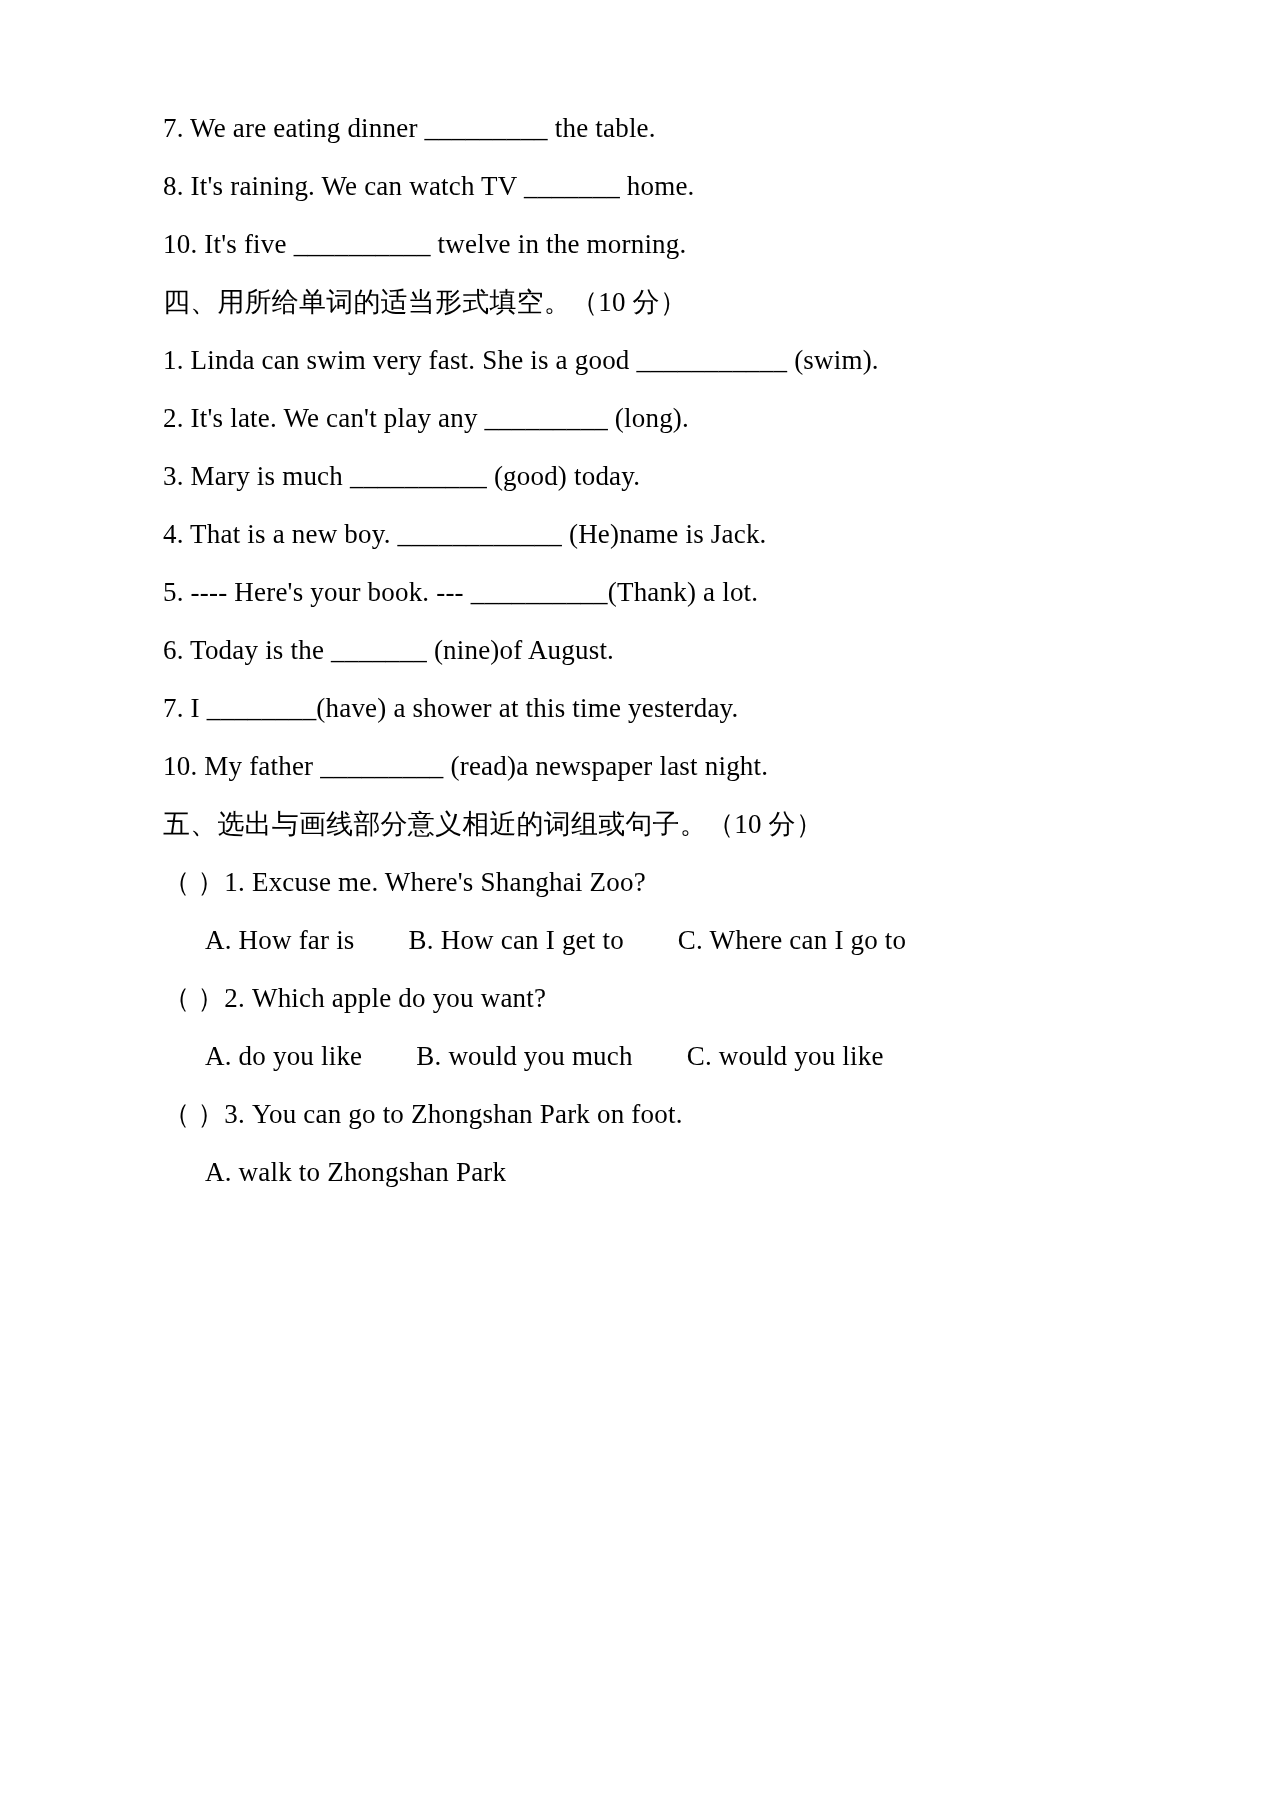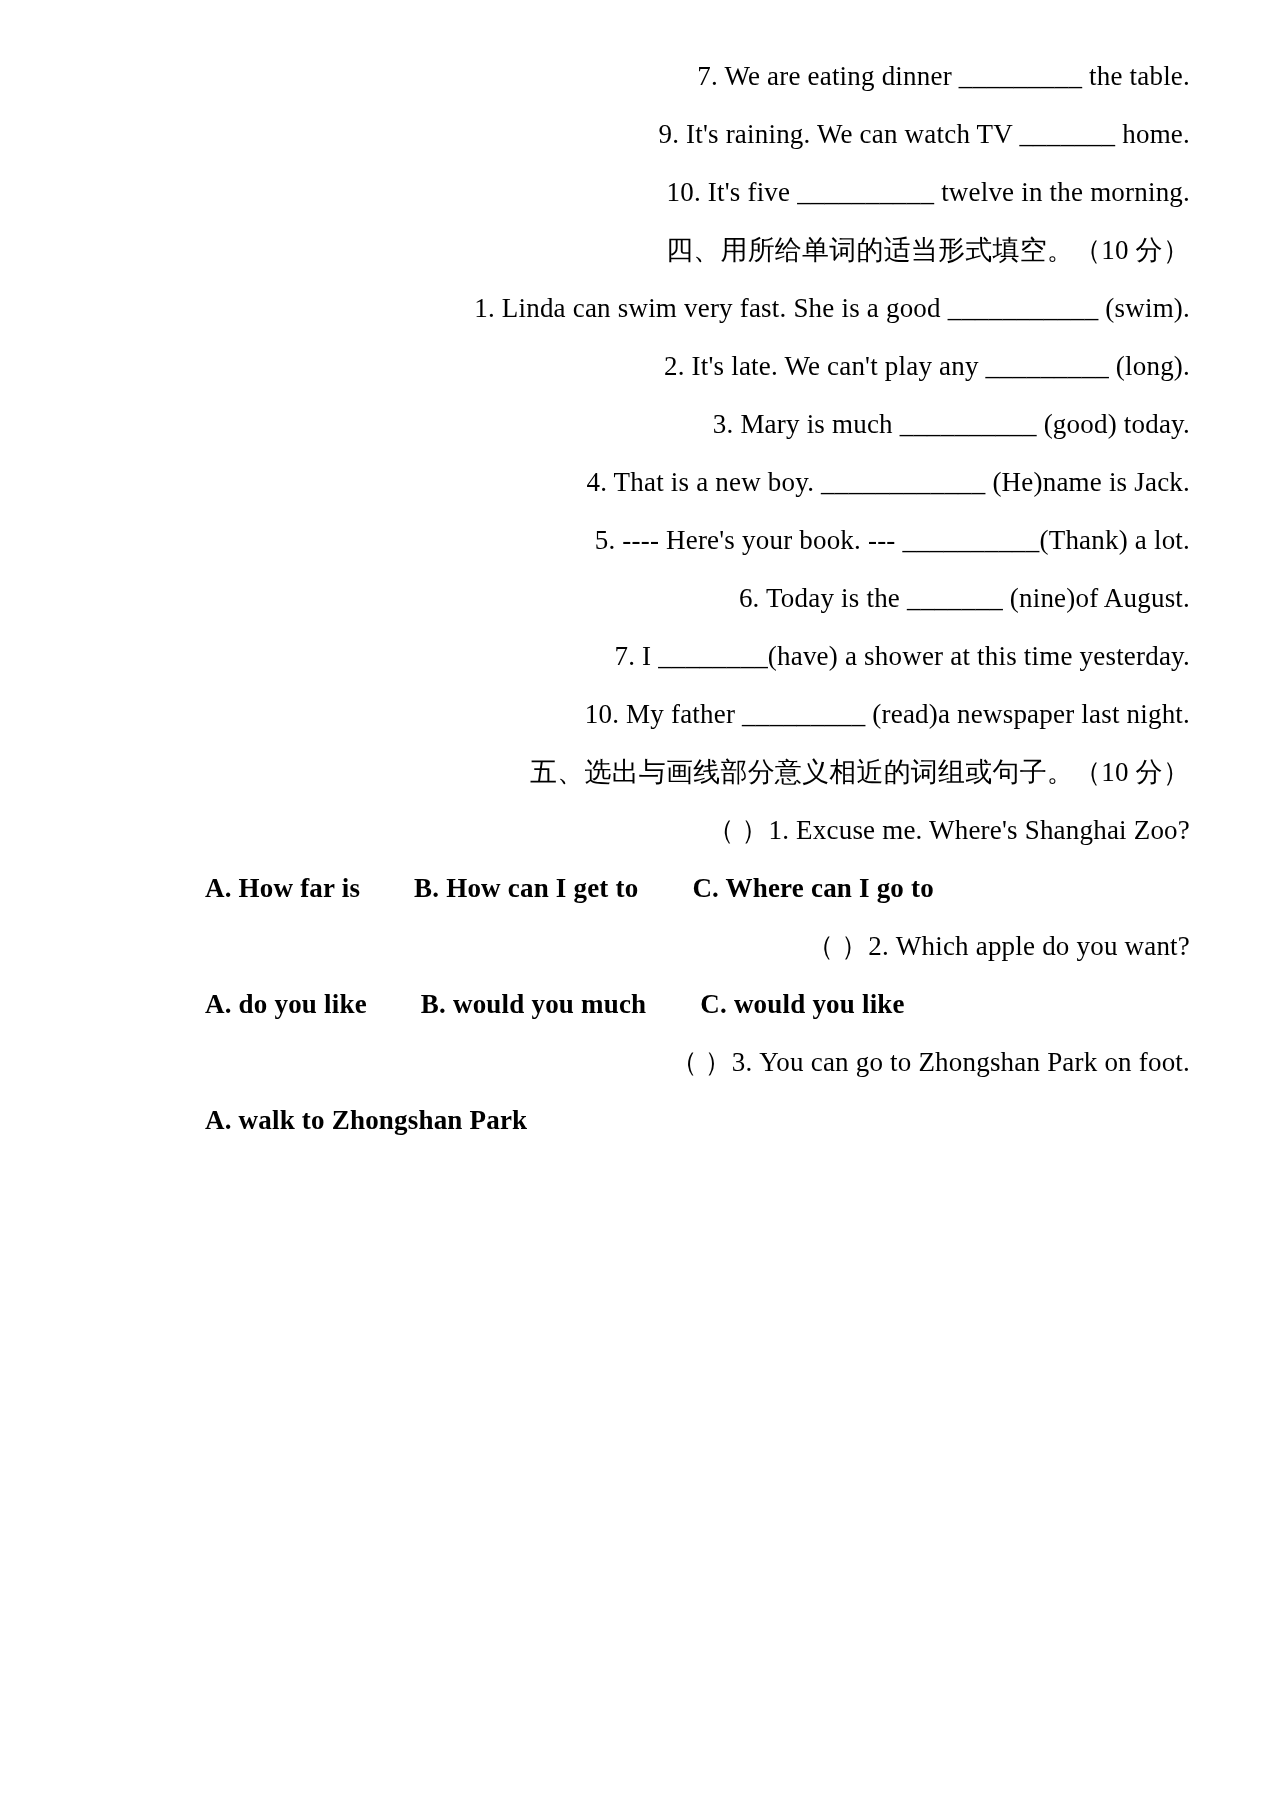--- a/index.html
+++ b/index.html
@@ -8,52 +8,50 @@
     background: #ffffff;
   }
   body {
     width: 1280px;
     height: 1810px;
     font-family: "Liberation Serif", serif;
     color: #000000;
     overflow: hidden;
   }
   .document-body {
-    padding: 60px 90px 0 163px;
+    padding: 112px 90px 0 163px;
     box-sizing: border-box;
-    text-align: right;
   }
   .line {
     margin: 0 0 25px 0;
     font-size: 27px;
     line-height: 33px;
     white-space: pre-wrap;
     letter-spacing: 0.2px;
   }
   .heading {
     
   }
   .options {
     display: flex;
     gap: 54px;
     padding-left: 42px;
     flex-wrap: wrap;
   }
   .option {
     white-space: pre-wrap;
-    font-weight: bold;
   }
 </style>
 </head>
 <body>
 
 <main class="document-body">
   <div>
       <p class="line text">7. We are eating dinner _________ the table.</p>
-      <p class="line text">9. It's raining. We can watch TV _______ home.</p>
+      <p class="line text">8. It's raining. We can watch TV _______ home.</p>
       <p class="line text">10. It's five __________ twelve in the morning.</p>
       <p class="line heading">四、用所给单词的适当形式填空。（10 分）</p>
       <p class="line text">1. Linda can swim very fast. She is a good ___________ (swim).</p>
       <p class="line text">2. It's late. We can't play any _________ (long).</p>
       <p class="line text">3. Mary is much __________ (good) today.</p>
       <p class="line text">4. That is a new boy. ____________ (He)name is Jack.</p>
       <p class="line text">5. ---- Here's your book. --- __________(Thank) a lot.</p>
       <p class="line text">6. Today is the _______ (nine)of August.</p>
       <p class="line text">7. I ________(have) a shower at this time yesterday.</p>
       <p class="line text">10. My father _________ (read)a newspaper last night.</p>

